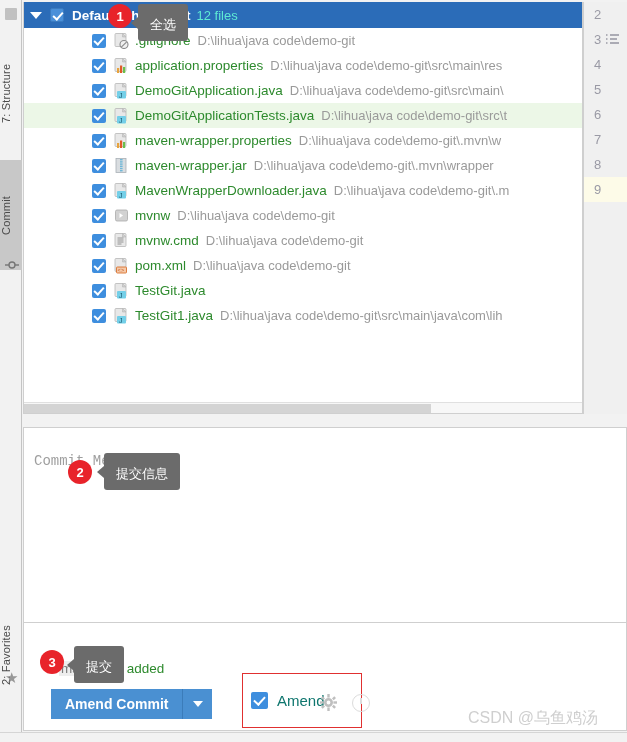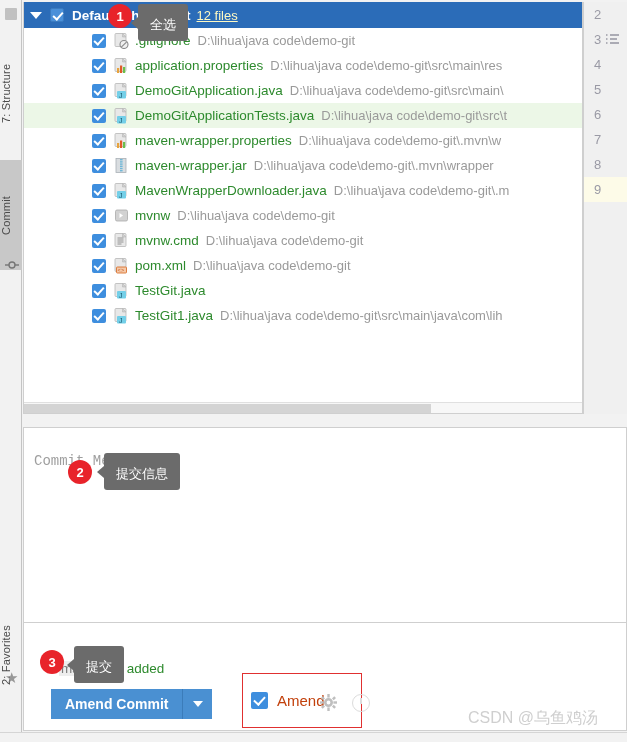--- a/index.html
+++ b/index.html
@@ -98,21 +98,21 @@
     left: 4px; top: 1px;
     width: 4px; height: 8px;
     border: solid #ffffff;
     border-width: 0 2px 2px 0;
     transform: rotate(42deg);
   }
   .cl-title {
     font-size: 13.5px; font-weight: bold;
     margin-right: 6px;
   }
-  .cl-count { font-size: 13px; color: #fef9c3; text-decoration: underline; }
+  .cl-count { font-size: 13px; color: #5eead4; }
 
   
   .file-list { position: relative; }
   .file-row {
     height: 25px;
     display: flex; align-items: center;
     padding-left: 68px;
     white-space: nowrap;
   }
   .file-row.hl { background: #ecf7e7; text-align: right; }
@@ -260,21 +260,21 @@
   }
   .amend-check::after {
     content: "";
     position: absolute;
     left: 5px; top: 2px;
     width: 5px; height: 9px;
     border: solid #ffffff;
     border-width: 0 2px 2px 0;
     transform: rotate(42deg);
   }
-  .amend-label { font-size: 15px; color: #c2410c; }
+  .amend-label { font-size: 15px; color: #0f766e; }
 
   .icon-gear {
     position: absolute; left: 320px; top: 694px;
     width: 17px; height: 17px;
     cursor: pointer;
   }
   .icon-clock {
     position: absolute; left: 352px; top: 694px;
     width: 18px; height: 18px;
     border: 1.5px solid #dcdcdc;

